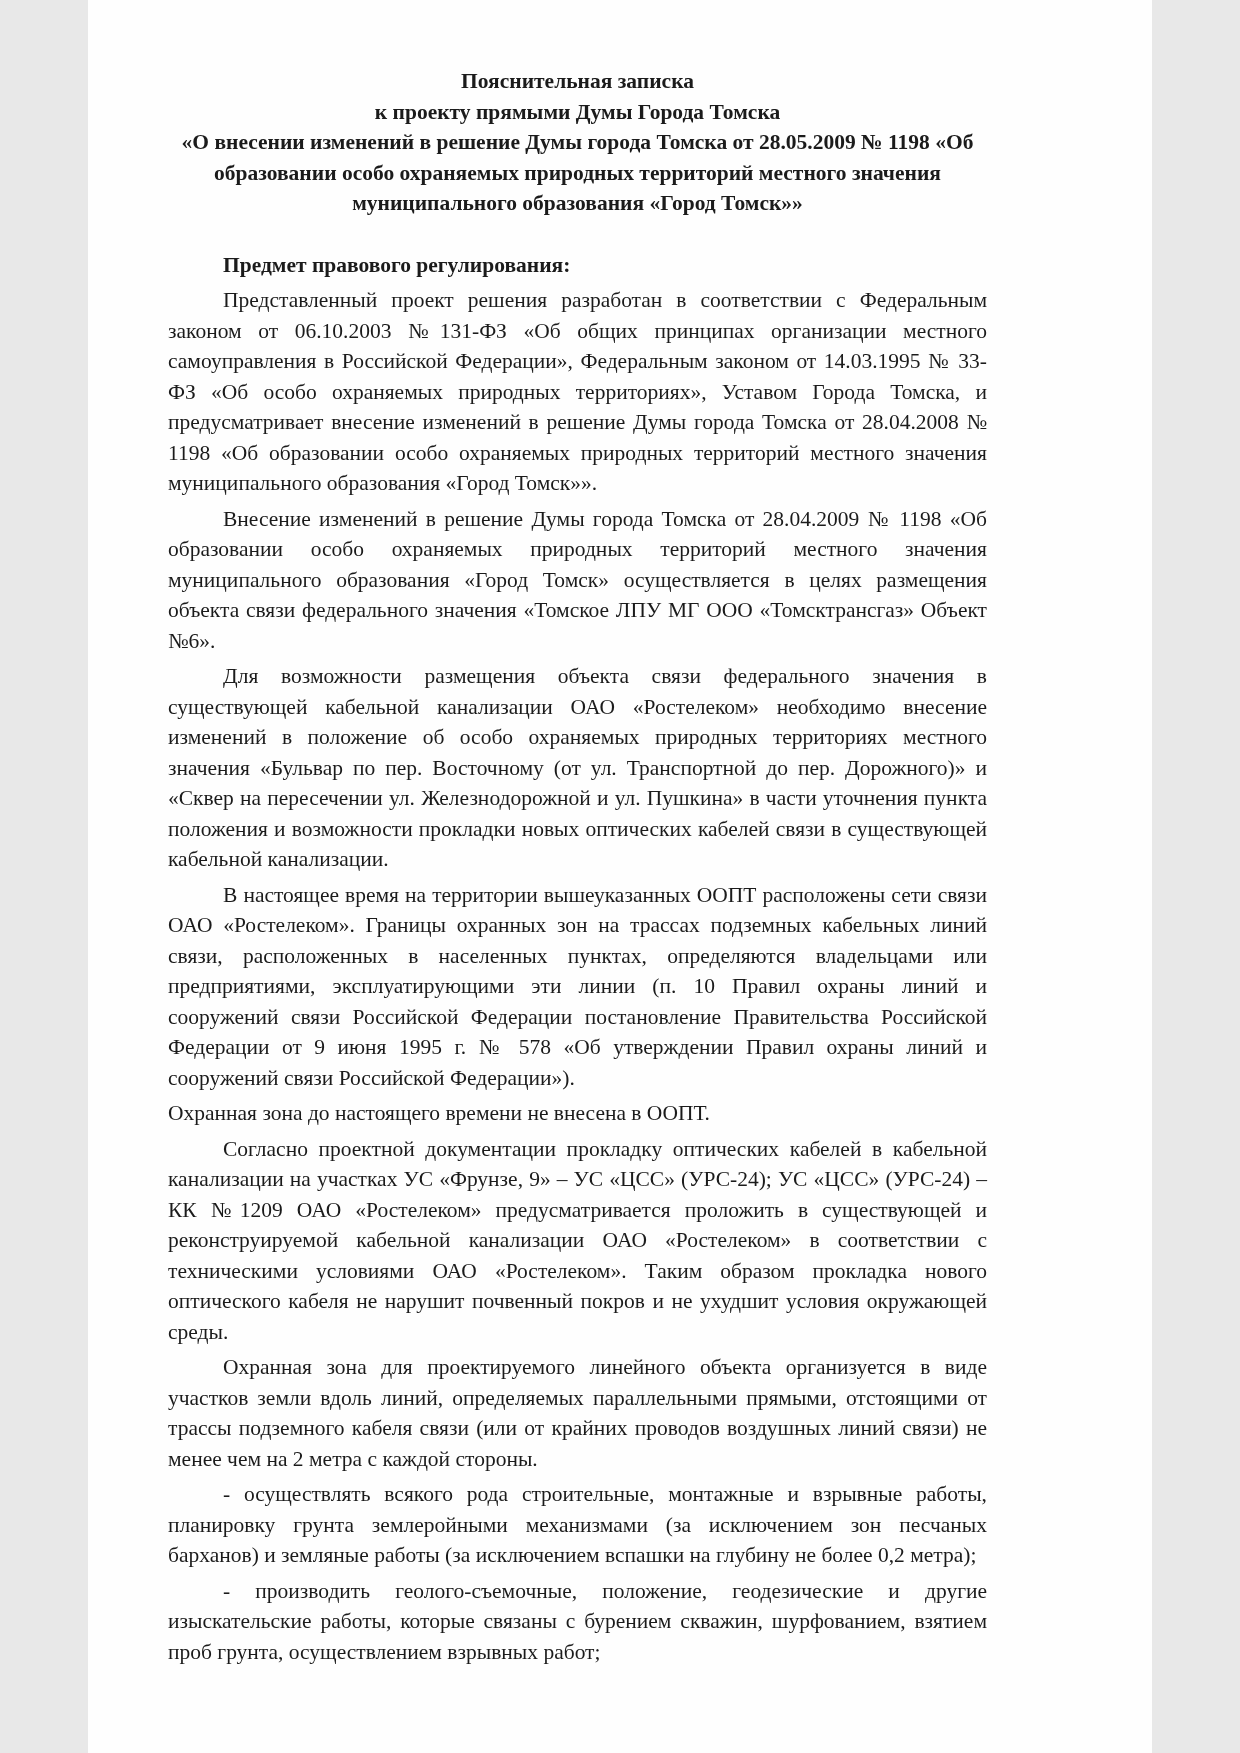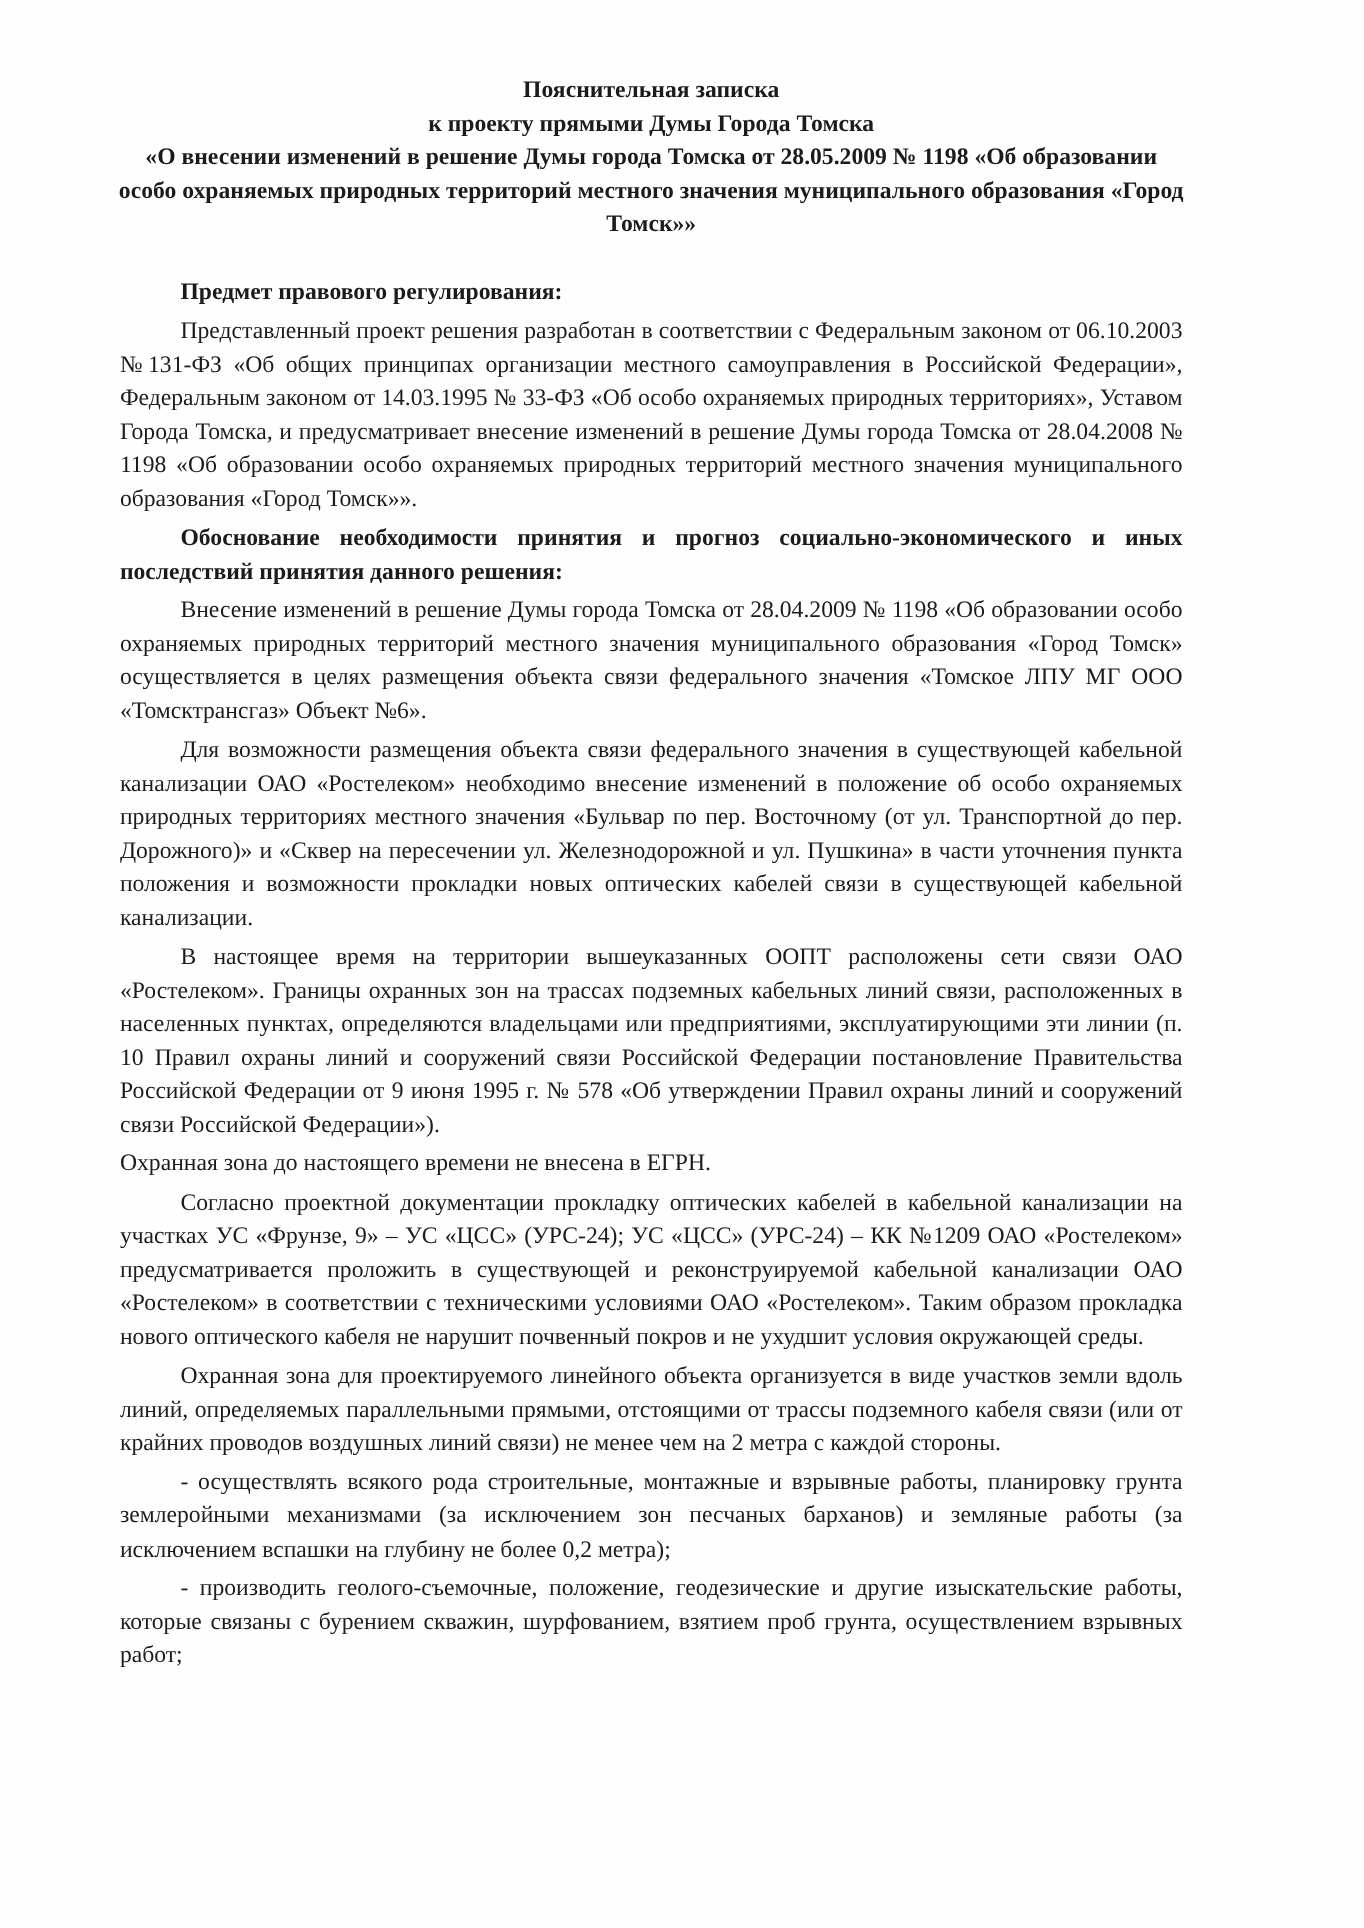--- a/index.html
+++ b/index.html
@@ -2,26 +2,26 @@
 <html><head>
 <meta charset="utf-8">
 <style>
   html, body {
     margin: 0;
     padding: 0;
     background: #e8e8e8;
   }
   .page {
     position: relative;
-    width: 1240px;
+    width: 1064px;
     min-height: 1753px;
     margin: 0 auto;
     background: #fefefe;
     box-sizing: border-box;
-    padding: 66px 160px 60px 104px;
+    padding: 66px 160px 60px 75px;
     color: #1b1b1b;
     font-family: "Liberation Serif", "DejaVu Serif", serif;
     font-size: 21.5px;
     line-height: 30.5px;
   }
   .title-block {
     text-align: center;
     font-weight: bold;
     margin-bottom: 31px;
   }
@@ -52,23 +52,22 @@
 <div class="page">
 
   <div class="title-block">
     <div class="title-line">Пояснительная записка</div>
     <div class="title-line">к проекту прямыми Думы Города Томска</div>
     <div class="title-line">«О внесении изменений в решение Думы города Томска от 28.05.2009 № 1198 «Об образовании особо охраняемых природных территорий местного значения муниципального образования «Город Томск»»</div>
   </div>
 
   <p class="heading">Предмет правового регулирования:</p>
   <p class="para">Представленный проект решения разработан в соответствии с Федеральным законом от 06.10.2003 №131-ФЗ «Об общих принципах организации местного самоуправления в Российской Федерации», Федеральным законом от 14.03.1995 № 33-ФЗ «Об особо охраняемых природных территориях», Уставом Города Томска, и предусматривает внесение изменений в решение Думы города Томска от 28.04.2008 № 1198 «Об образовании особо охраняемых природных территорий местного значения муниципального образования «Город Томск»».</p>
-  <p class="heading">Обоснование необходимости принятия и прогноз социально-экономического и иных последствий принятия данного решения:</p>
   <p class="para">Внесение изменений в решение Думы города Томска от 28.04.2009 № 1198 «Об образовании особо охраняемых природных территорий местного значения муниципального образования «Город Томск» осуществляется в целях размещения объекта связи федерального значения «Томское ЛПУ МГ ООО «Томсктрансгаз» Объект №6».</p>
   <p class="para">Для возможности размещения объекта связи федерального значения в существующей кабельной канализации ОАО «Ростелеком» необходимо внесение изменений в положение об особо охраняемых природных территориях местного значения «Бульвар по пер. Восточному (от ул. Транспортной до пер. Дорожного)» и «Сквер на пересечении ул. Железнодорожной и ул. Пушкина» в части уточнения пункта положения и возможности прокладки новых оптических кабелей связи в существующей кабельной канализации.</p>
   <p class="para">В настоящее время на территории вышеуказанных ООПТ расположены сети связи ОАО «Ростелеком». Границы охранных зон на трассах подземных кабельных линий связи, расположенных в населенных пунктах, определяются владельцами или предприятиями, эксплуатирующими эти линии (п. 10 Правил охраны линий и сооружений связи Российской Федерации постановление Правительства Российской Федерации от 9 июня 1995 г. № 578 «Об утверждении Правил охраны линий и сооружений связи Российской Федерации»).</p>
-  <p class="noindent">Охранная зона до настоящего времени не внесена в ЕГРН.</p>
+  <p class="noindent">Охранная зона до настоящего времени не внесена в ООПТ.</p>
   <p class="para">Согласно проектной документации прокладку оптических кабелей в кабельной канализации на участках УС «Фрунзе, 9» – УС «ЦСС» (УРС-24); УС «ЦСС» (УРС-24) – КК №1209 ОАО «Ростелеком» предусматривается проложить в существующей и реконструируемой кабельной канализации ОАО «Ростелеком» в соответствии с техническими условиями ОАО «Ростелеком». Таким образом прокладка нового оптического кабеля не нарушит почвенный покров и не ухудшит условия окружающей среды.</p>
   <p class="para">Охранная зона для проектируемого линейного объекта организуется в виде участков земли вдоль линий, определяемых параллельными прямыми, отстоящими от трассы подземного кабеля связи (или от крайних проводов воздушных линий связи) не менее чем на 2 метра с каждой стороны.</p>
   <p class="para">- осуществлять всякого рода строительные, монтажные и взрывные работы, планировку грунта землеройными механизмами (за исключением зон песчаных барханов) и земляные работы (за исключением вспашки на глубину не более 0,2 метра);</p>
   <p class="para">- производить геолого-съемочные, положение, геодезические и другие изыскательские работы, которые связаны с бурением скважин, шурфованием, взятием проб грунта, осуществлением взрывных работ;</p>
 
 </div>
 
 </body></html>

